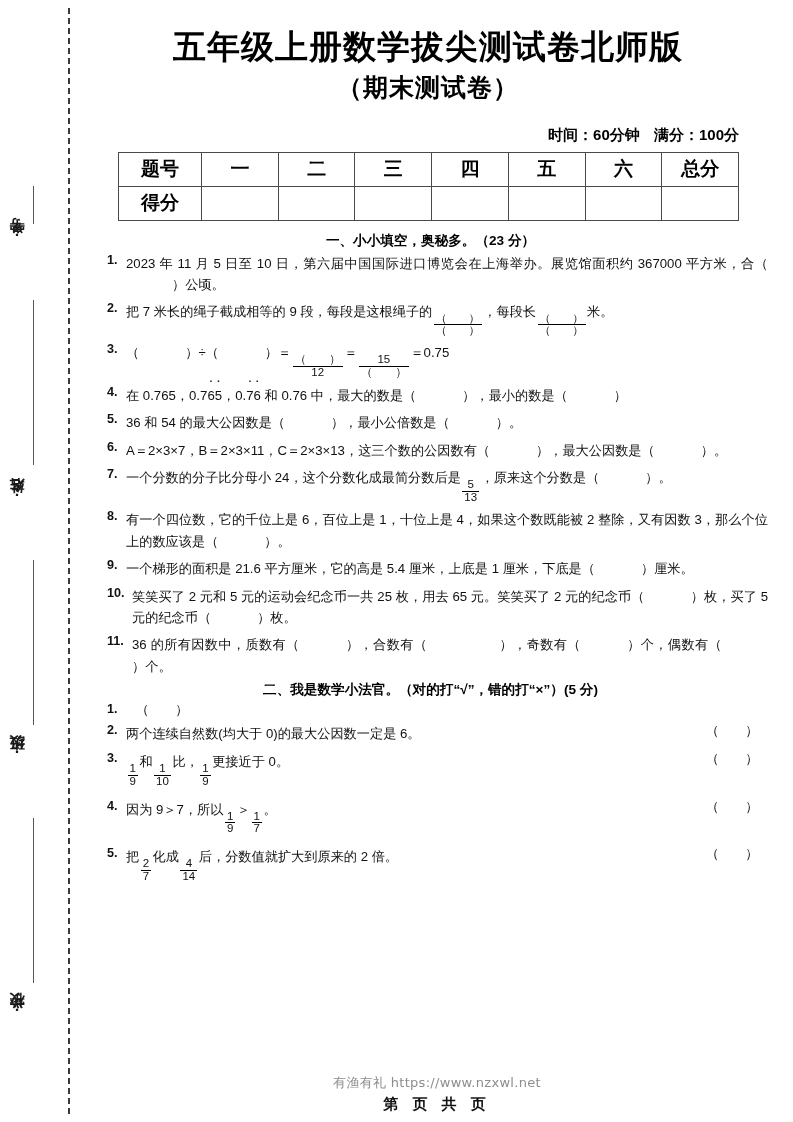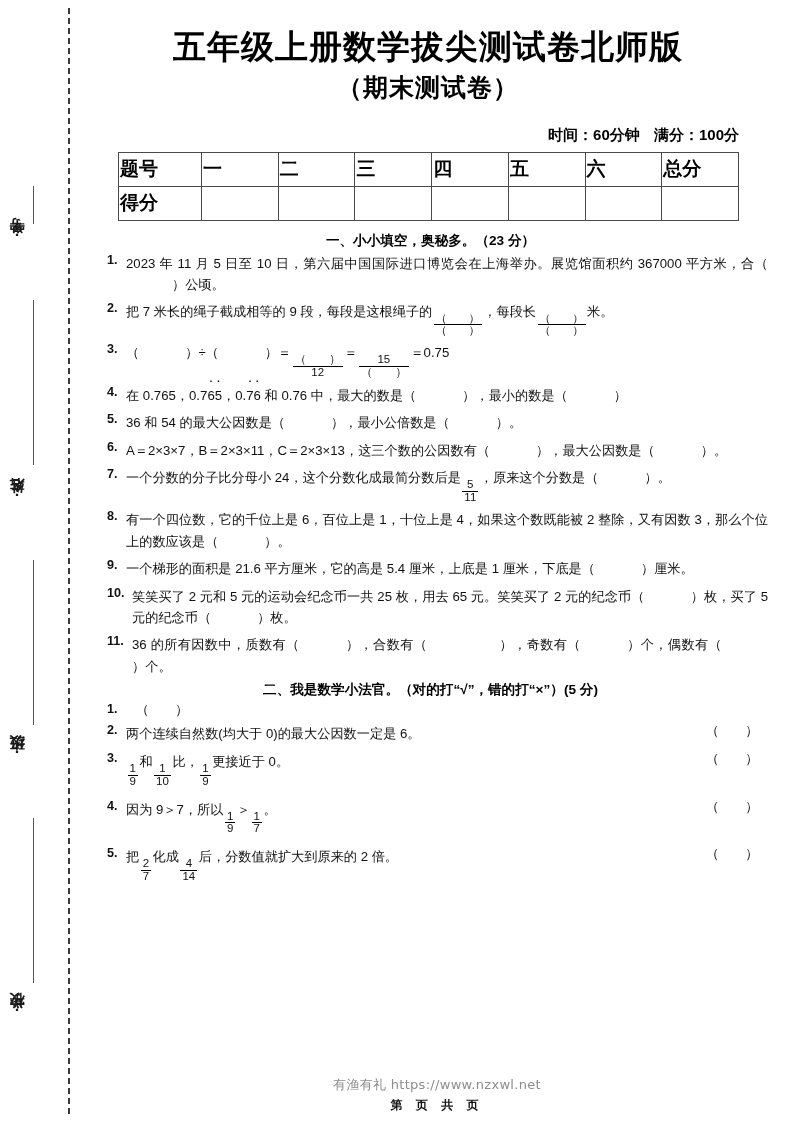--- a/index.html
+++ b/index.html
@@ -77,21 +77,21 @@
   
   #score-table-wrap { margin-top:7px; padding:0 29px 0 30px; }
   table.score {
     width:100%;
     border-collapse:collapse;
     table-layout:fixed;
   }
   table.score td {
     border:1px solid #4a4a4a;
     height:34px;
-    text-align:left;
+    text-align:center;
     vertical-align:middle;
     font-family:"Liberation Sans","DejaVu Sans",sans-serif;
     font-weight:700;
     font-size:19px;
     color:#000;
   }
   table.score td.lead { width:13.4%; }
 
   
   #body-content {
@@ -189,21 +189,21 @@
   .watermark {
     font-family:"DejaVu Sans","Liberation Sans",sans-serif;
     font-size:13px;
     color:#8d8d8d;
     letter-spacing:0.3px;
   }
   .pagenum {
     margin-top:3px;
     font-family:"Liberation Sans","DejaVu Sans",sans-serif;
     font-weight:700;
-    font-size:12px;
+    font-size:15px;
     color:#111;
     letter-spacing:5px;
   }
 </style>
 </head>
 <body>
 
 <div id="margin-strip">
   <div id="dashed-line"></div>
 
@@ -292,21 +292,21 @@
         <span class="q-txt">36 和 54 的最大公因数是（<span class="blank">&nbsp;</span>），最小公倍数是（<span class="blank">&nbsp;</span>）。</span>
       </div>
       <div class="q">
         <span class="q-num">6.</span>
         <span class="q-txt">A＝2×3×7，B＝2×3×11，C＝2×3×13，这三个数的公因数有（<span class="blank">&nbsp;</span>），最大公因数是（<span class="blank">&nbsp;</span>）。</span>
       </div>
       <div class="q">
         <span class="q-num">7.</span>
         <span class="q-txt">一个分数的分子比分母小 24，这个分数化成最简分数后是<span class="frac">
             <span class="num">5</span>
-            <span class="den">11</span>
+            <span class="den">13</span>
           </span>，原来这个分数是（<span class="blank">&nbsp;</span>）。</span>
       </div>
       <div class="q">
         <span class="q-num">8.</span>
         <span class="q-txt">有一个四位数，它的千位上是 6，百位上是 1，十位上是 4，如果这个数既能被 2 整除，又有因数 3，那么个位上的数应该是（<span class="blank">&nbsp;</span>）。</span>
       </div>
       <div class="q">
         <span class="q-num">9.</span>
         <span class="q-txt">一个梯形的面积是 21.6 平方厘米，它的高是 5.4 厘米，上底是 1 厘米，下底是（<span class="blank">&nbsp;</span>）厘米。</span>
       </div>

